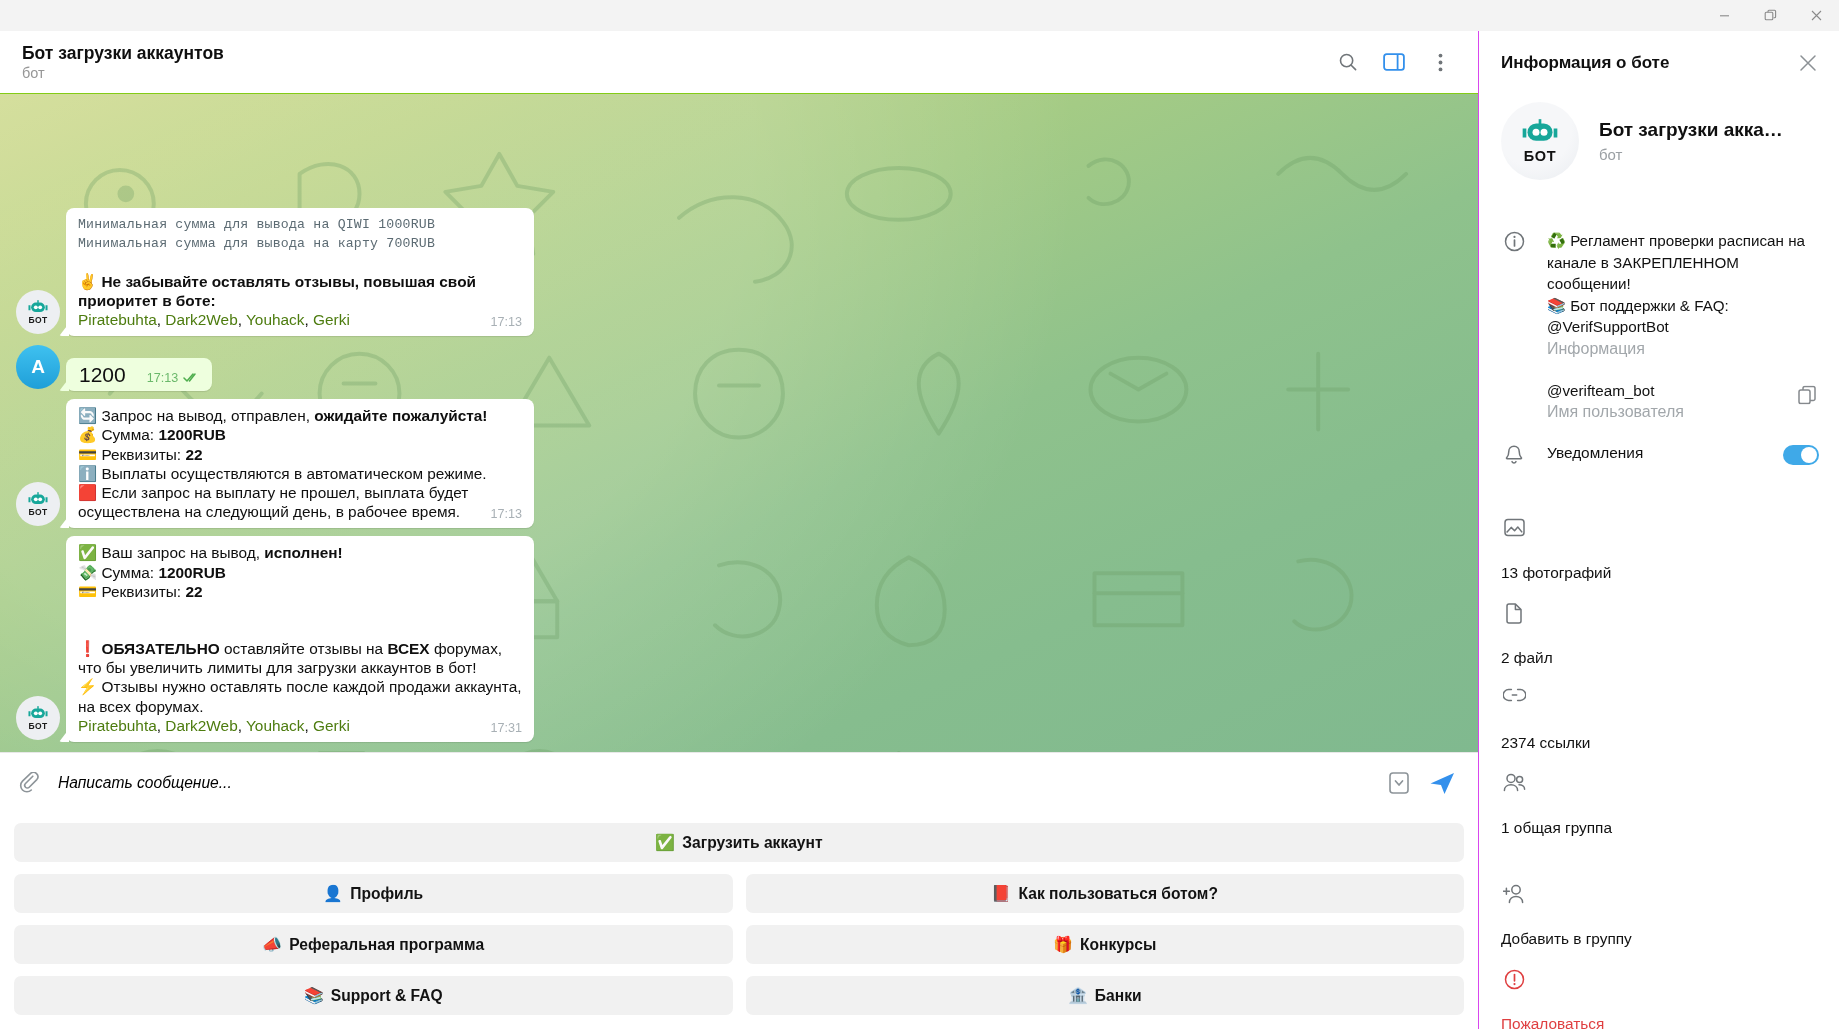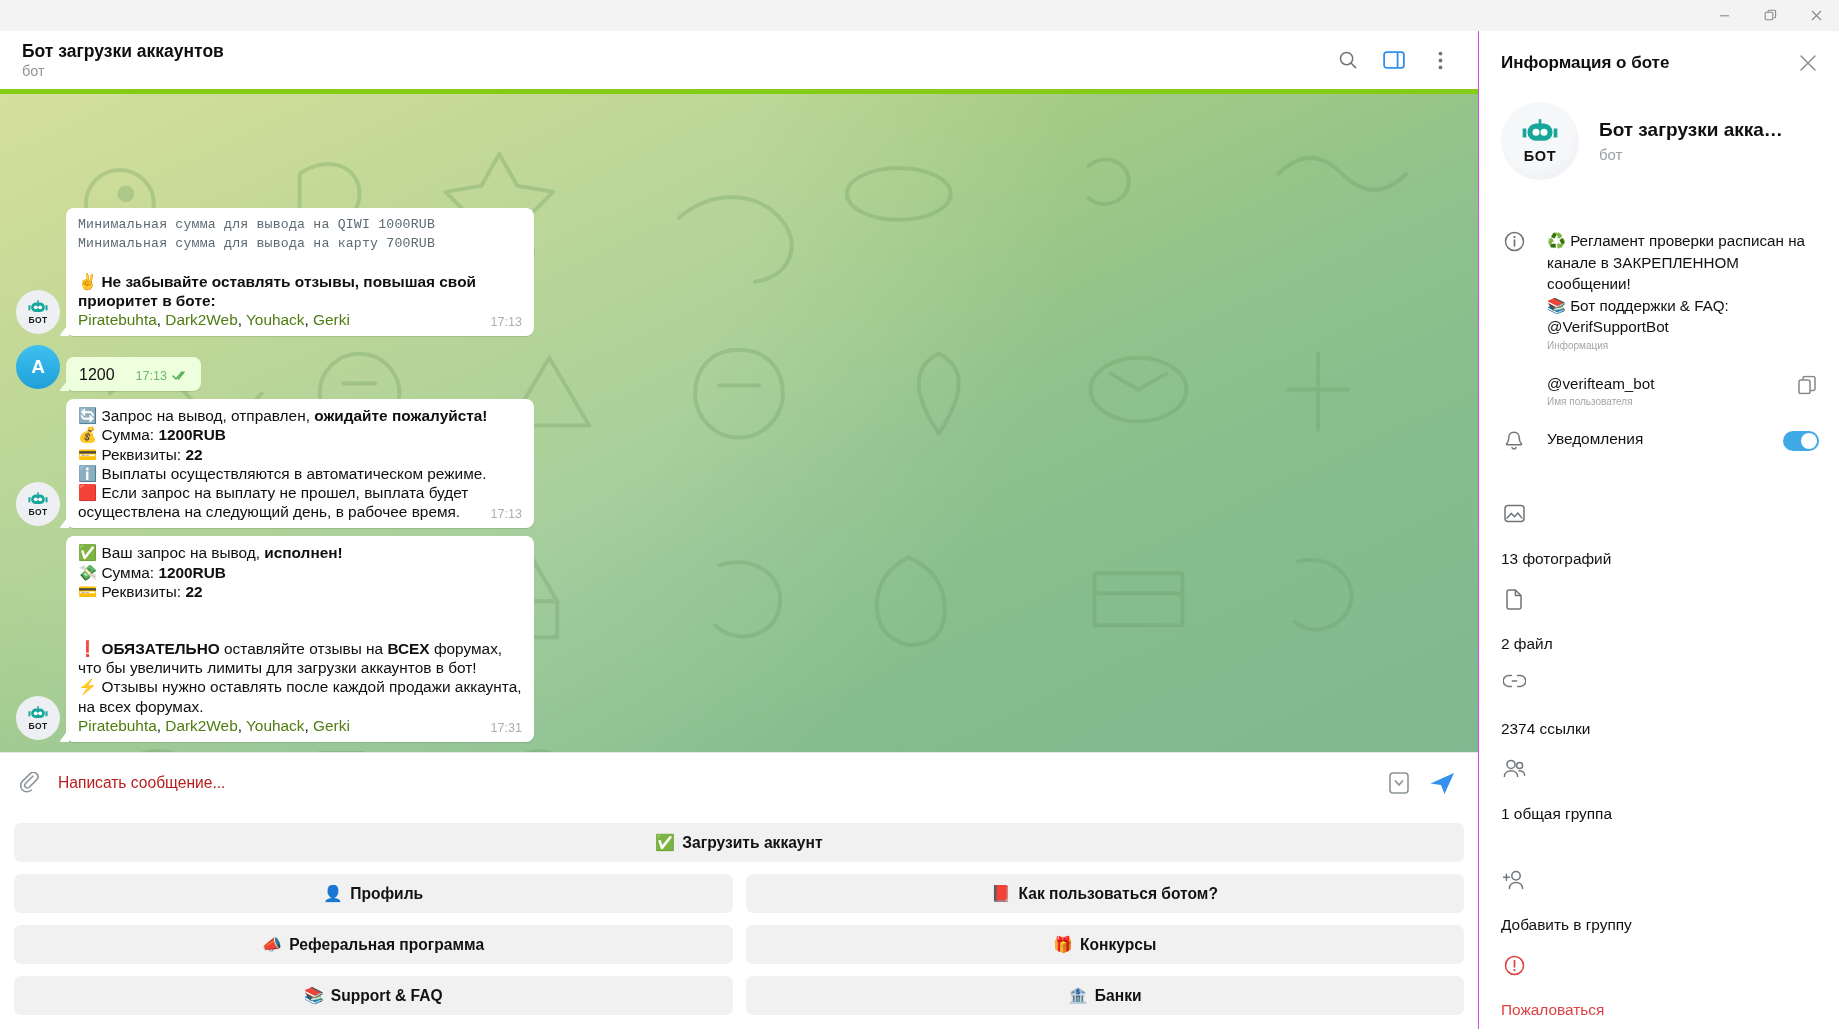--- a/index.html
+++ b/index.html
@@ -22,21 +22,21 @@
   .win-btn svg { display: block; }
 
   
   .body-split { display: flex; flex: 1 1 auto; min-height: 0; }
   .left-pane { width: 1478px; display: flex; flex-direction: column; min-width: 0; }
   .right-pane { width: 361px; background: #fff; border-left: 1px solid #d946ef;
                 display: flex; flex-direction: column; }
 
   
   .chat-header {
-    height: 63px; background: #fff; border-bottom: 5px solid #84cc16;
+    height: 63px; background: #fff; border-bottom: 1px solid #84cc16;
     display: flex; align-items: center; padding: 0 14px 0 22px; flex: 0 0 63px;
   }
   .chat-header .titles { flex: 1 1 auto; min-width: 0; }
   .chat-title { font-size: 17.5px; font-weight: bold; color: #0f0f0f; line-height: 1.15; }
   .chat-sub { font-size: 14.5px; color: #969696; margin-top: 2px; }
   .hdr-icons { display: flex; align-items: center; gap: 18px; padding-right: 10px; }
   .hdr-icon { width: 28px; height: 28px; display: flex; align-items: center; justify-content: center; color: #707579; }
 
   
   .messages {
@@ -82,29 +82,29 @@
   .b { font-weight: bold; }
   .lnk { color: #4d7c0f; cursor: pointer; }
   .spacer-line { height: 19px; }
 
   .time {
     float: right; font-size: 12.6px; color: #a8b0b5;
     margin: 4px 0 -2px 10px; line-height: 16px; white-space: nowrap;
   }
   .time.out-t { color: #6bb96b; display: inline-flex; align-items: center; gap: 5px; float: none; }
   .short-row { display: flex; align-items: baseline; gap: 11px; }
-  .short-txt { font-size: 16px; color: #0f0f0f; }
+  .short-txt { font-size: 21px; color: #0f0f0f; }
 
   
   .composer {
     background: #fff; border-top: 1px solid #e8e8e8;
     height: 61px; display: flex; align-items: center; padding: 0 22px 0 18px; flex: 0 0 61px;
   }
   .clip { color: #8d9499; display: flex; align-items: center; margin-right: 18px; }
-  .msg-input { flex: 1 1 auto; font-size: 15.6px; color: #b91c1c; }
+  .msg-input { flex: 1 1 auto; font-size: 15.6px; color: #000000; font-style: italic; }
   .comp-right { display: flex; align-items: center; gap: 20px; color: #8d9499; }
   .send { color: #3390ec; display: flex; align-items: center; }
 
   
   .keyboard { background: #fff; padding: 10px 14px 14px 14px; flex: 0 0 auto; }
   .kb-row { display: flex; gap: 13px; margin-bottom: 12px; }
   .kb-row:last-child { margin-bottom: 0; }
   .kb-btn {
     flex: 1 1 0; background: #f1f1f1; border-radius: 7px; height: 39px;
     display: flex; align-items: center; justify-content: center; gap: 7px;
@@ -129,21 +129,21 @@
   .rp-ava-inner .bt { font-size: 14.5px; font-weight: bold; color: #111; letter-spacing: .6px; margin-top: 3px; }
   .rp-name { font-size: 19px; font-weight: bold; color: #0f0f0f; line-height: 1.2; }
   .rp-name-sub { font-size: 15px; color: #9a9fa3; margin-top: 5px; }
   .rp-divider { height: 10px; background: #f2f2f2; }
 
   .rp-block { padding: 16px 0 10px 0; }
   .rp-item { display: flex; align-items: flex-start; padding: 8px 22px 8px 22px; gap: 20px; position: relative; }
   .rp-ico { width: 26px; flex: 0 0 26px; display: flex; justify-content: center; color: #707579; padding-top: 1px; }
   .rp-body { flex: 1 1 auto; min-width: 0; }
   .rp-text { font-size: 15.2px; line-height: 21.5px; color: #111; word-wrap: break-word; }
-  .rp-cap { font-size: 10px; color: #a2a7ab; margin-top: 2px; }
+  .rp-cap { font-size: 16px; color: #a2a7ab; margin-top: 2px; }
   .rp-copy { position: absolute; right: 22px; top: 50%; transform: translateY(-50%); color: #85898d; }
   .rp-row-label { font-size: 15.4px; color: #111; padding-top: 1px; }
   .rp-row-label.danger { color: #df3f40; }
   .rp-ico.danger { color: #df3f40; }
   .toggle { position: absolute; right: 20px; top: 50%; transform: translateY(-50%);
             width: 36px; height: 20px; border-radius: 10px; background: #3fa9e8; }
   .toggle::after { content: ""; position: absolute; right: 2px; top: 2px; width: 16px;
                    height: 16px; border-radius: 50%; background: #fff; }
   .rp-list .rp-item { padding-top: 10px; padding-bottom: 10px; flex-direction: column; }
 </style>

